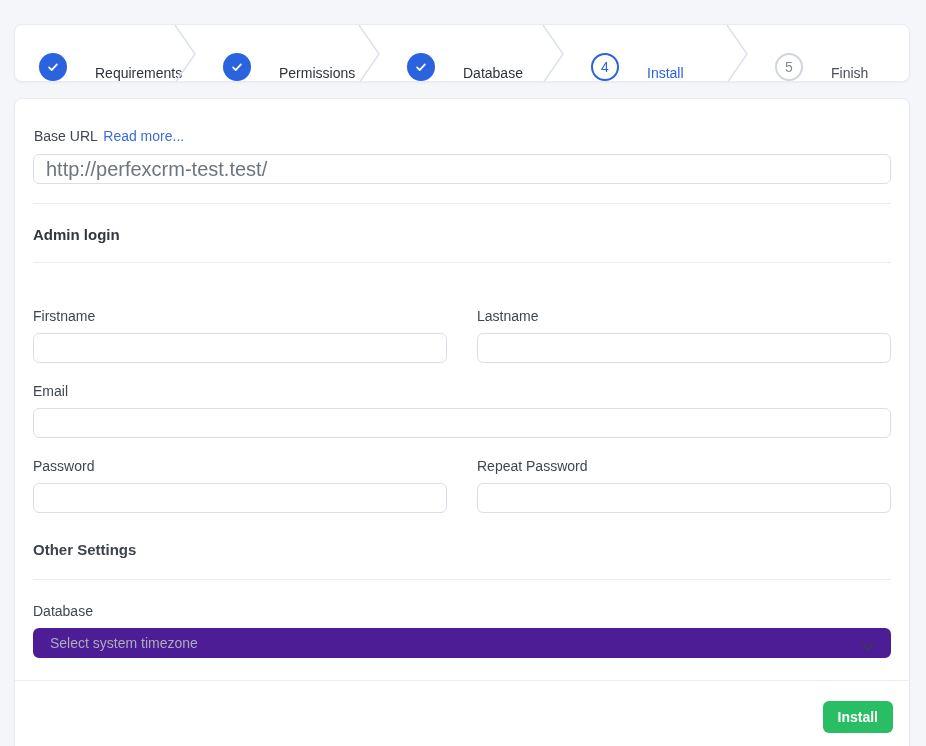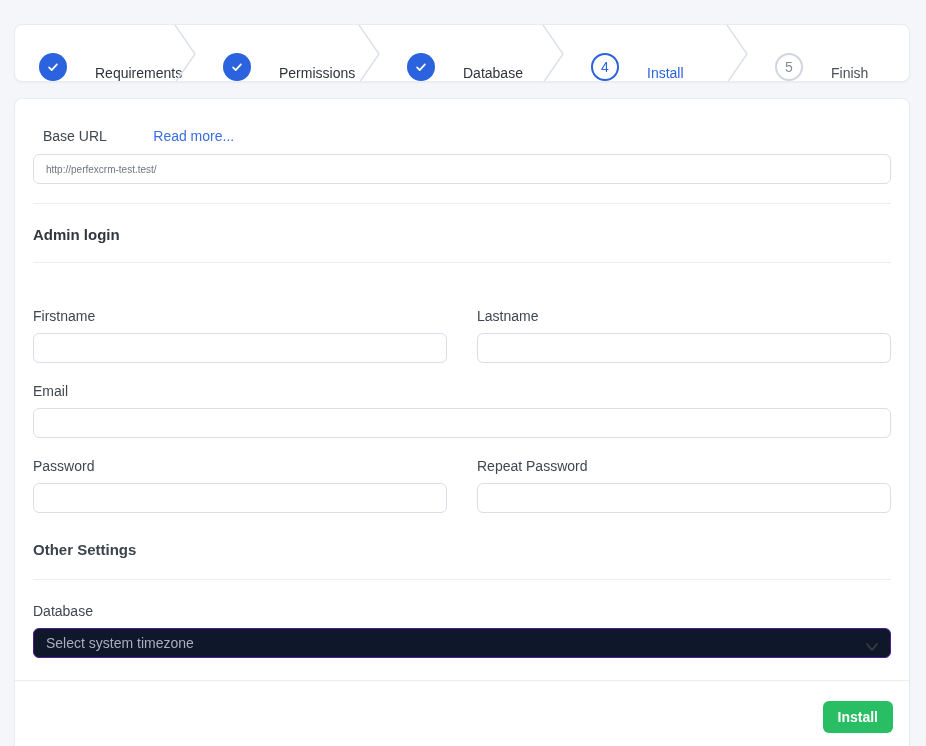--- a/index.html
+++ b/index.html
@@ -58,38 +58,37 @@
   .card-body { padding: 28px 18px 0 18px; }
 
   .field-label {
     display: block;
     font-size: 14px;
     font-weight: 500;
     color: #3f4650;
     margin: 0 0 9px 0;
   }
   .inline-label-row { margin: 0 0 9px 0; }
-  .inline-label-row .field-label { display: inline; margin: 10px; }
+  .inline-label-row .field-label { display: inline; margin: 1px; }
   .link {
     color: #3b6ce0;
     font-size: 14px;
     font-weight: 500;
     text-decoration: none;
     cursor: pointer;
-    margin-left: 32px;
   }
 
   .text-input {
     width: 100%;
     height: 30px;
     border: 1px solid #d9dee8;
     border-radius: 6px;
     padding: 0 12px;
     font-family: "Liberation Sans", sans-serif;
-    font-size: 10px;
+    font-size: 20px;
     color: #6d7580;
     background: #fff;
     outline: none;
   }
   .text-input::placeholder { color: #a8afba; }
 
   .divider {
     border: none;
     border-top: 1px solid #eaedf2;
     margin: 0;
@@ -118,23 +117,23 @@
     margin-top: 45px;
   }
   .form-group { margin-bottom: 20px; }
   .span-2 { grid-column: span 2; }
 
   
   .select-box {
     position: relative;
     width: 100%;
     height: 30px;
-    border: 1px solid #4c1d95;
+    border: 5px solid #4c1d95;
     border-radius: 6px;
-    background: #0f172a;
+    background: #4c1d95;
     display: flex;
     align-items: center;
     padding: 0 34px 0 12px;
     cursor: pointer;
   }
   .select-placeholder { font-size: 14px; color: #a8afba; }
   .select-box .chev {
     position: absolute;
     right: 12px; top: 50%;
     margin-top: -5px;

